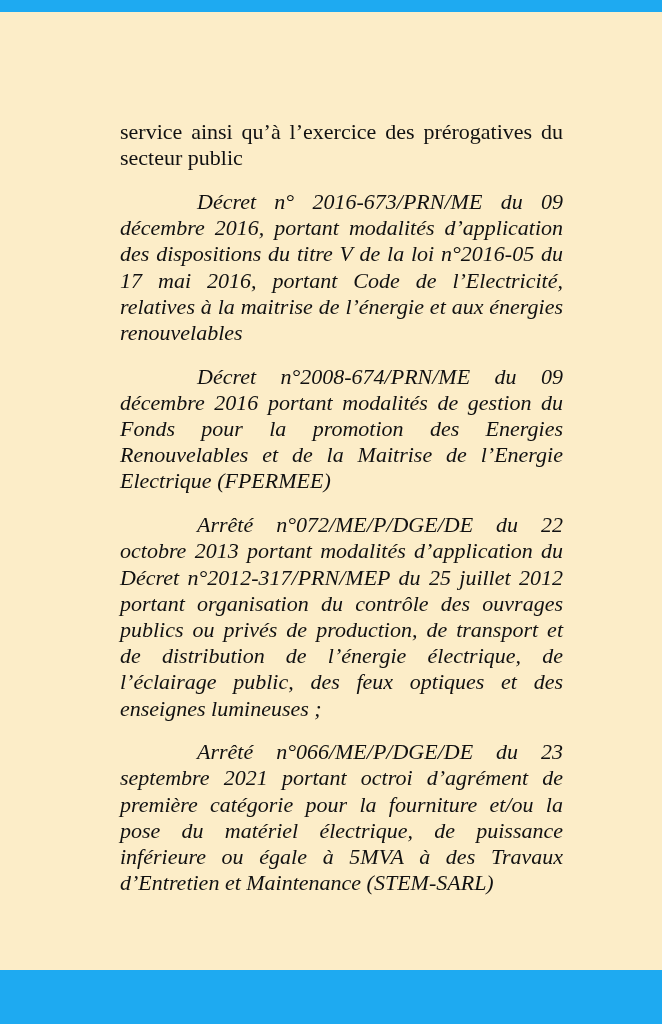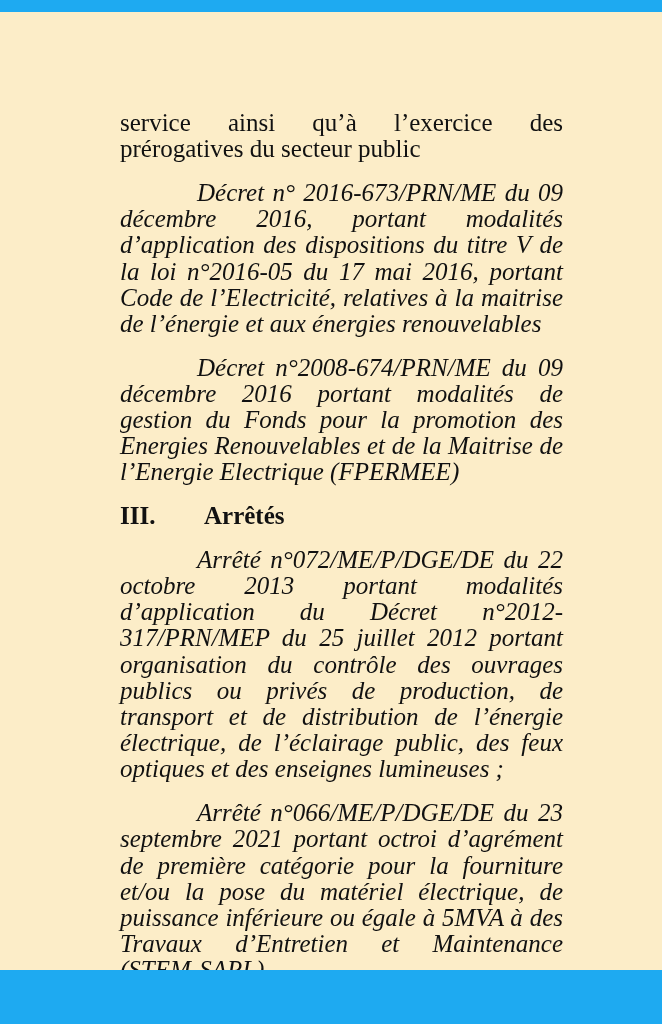--- a/index.html
+++ b/index.html
@@ -3,45 +3,41 @@
   <meta charset="utf-8">
   <style>
     html, body { margin: 0; padding: 0; }
     body {
       width: 662px; height: 1024px; position: relative; overflow: hidden;
       background: #fcedc8;
     }
     .top-bar { position: absolute; left: 0; top: 0; width: 662px; height: 12px; background: #1eaaf1; }
     .bottom-bar { position: absolute; left: 0; top: 970px; width: 662px; height: 54px; background: #1eaaf1; }
     .page {
-      position: absolute; left: 120px; top: 110px; width: 443px;
+      position: absolute; left: 120px; top: 119px; width: 443px;
       font-family: "Liberation Serif", "DejaVu Serif", serif;
-      font-size: 25px; line-height: 26.2px; color: #111;
+      font-size: 22px; line-height: 26.2px; color: #111;
     }
     .para { margin: 0 0 17.5px 0; text-align: justify; }
     .indent { text-indent: 77px; font-style: italic; }
     .heading { font-weight: bold; margin: 0 0 17.5px 0; display: flex; }
     .heading .num { width: 84px; }
     .page-number {
       position: absolute; left: 514px; top: 974px;
       font-family: "Liberation Serif", "DejaVu Serif", serif; font-size: 17px; color: #4d7c0f;
     }
   </style>
 </head>
 <body>
 
 <div class="top-bar"></div>
 
 <div class="page">
   <p class="para">service ainsi qu’à l’exercice des prérogatives du secteur public</p>
   <p class="para indent">Décret n° 2016-673/PRN/ME du 09 décembre 2016, portant modalités d’application des dispositions du titre V de la loi n°2016-05 du 17 mai 2016, portant Code de l’Electricité, relatives à la maitrise de l’énergie et aux énergies renouvelables</p>
   <p class="para indent">Décret n°2008-674/PRN/ME du 09 décembre 2016 portant modalités de gestion du Fonds pour la promotion des Energies Renouvelables et de la Maitrise de l’Energie Electrique (FPERMEE)</p>
-  <div class="heading">
-    <span class="num">III.</span>
-    <span>Arrêtés</span>
-  </div>
   <p class="para indent">Arrêté n°072/ME/P/DGE/DE du 22 octobre 2013 portant modalités d’application du Décret n°2012-317/PRN/MEP du 25 juillet 2012 portant organisation du contrôle des ouvrages publics ou privés de production, de transport et de distribution de l’énergie électrique, de l’éclairage public, des feux optiques et des enseignes lumineuses ;</p>
   <p class="para indent">Arrêté n°066/ME/P/DGE/DE du 23 septembre 2021 portant octroi d’agrément de première catégorie pour la fourniture et/ou la pose du matériel électrique, de puissance inférieure ou égale à 5MVA à des Travaux d’Entretien et Maintenance (STEM-SARL)</p>
 </div>
 
 <div class="page-number">342</div>
 
 <div class="bottom-bar"></div>
 
 </body></html>

